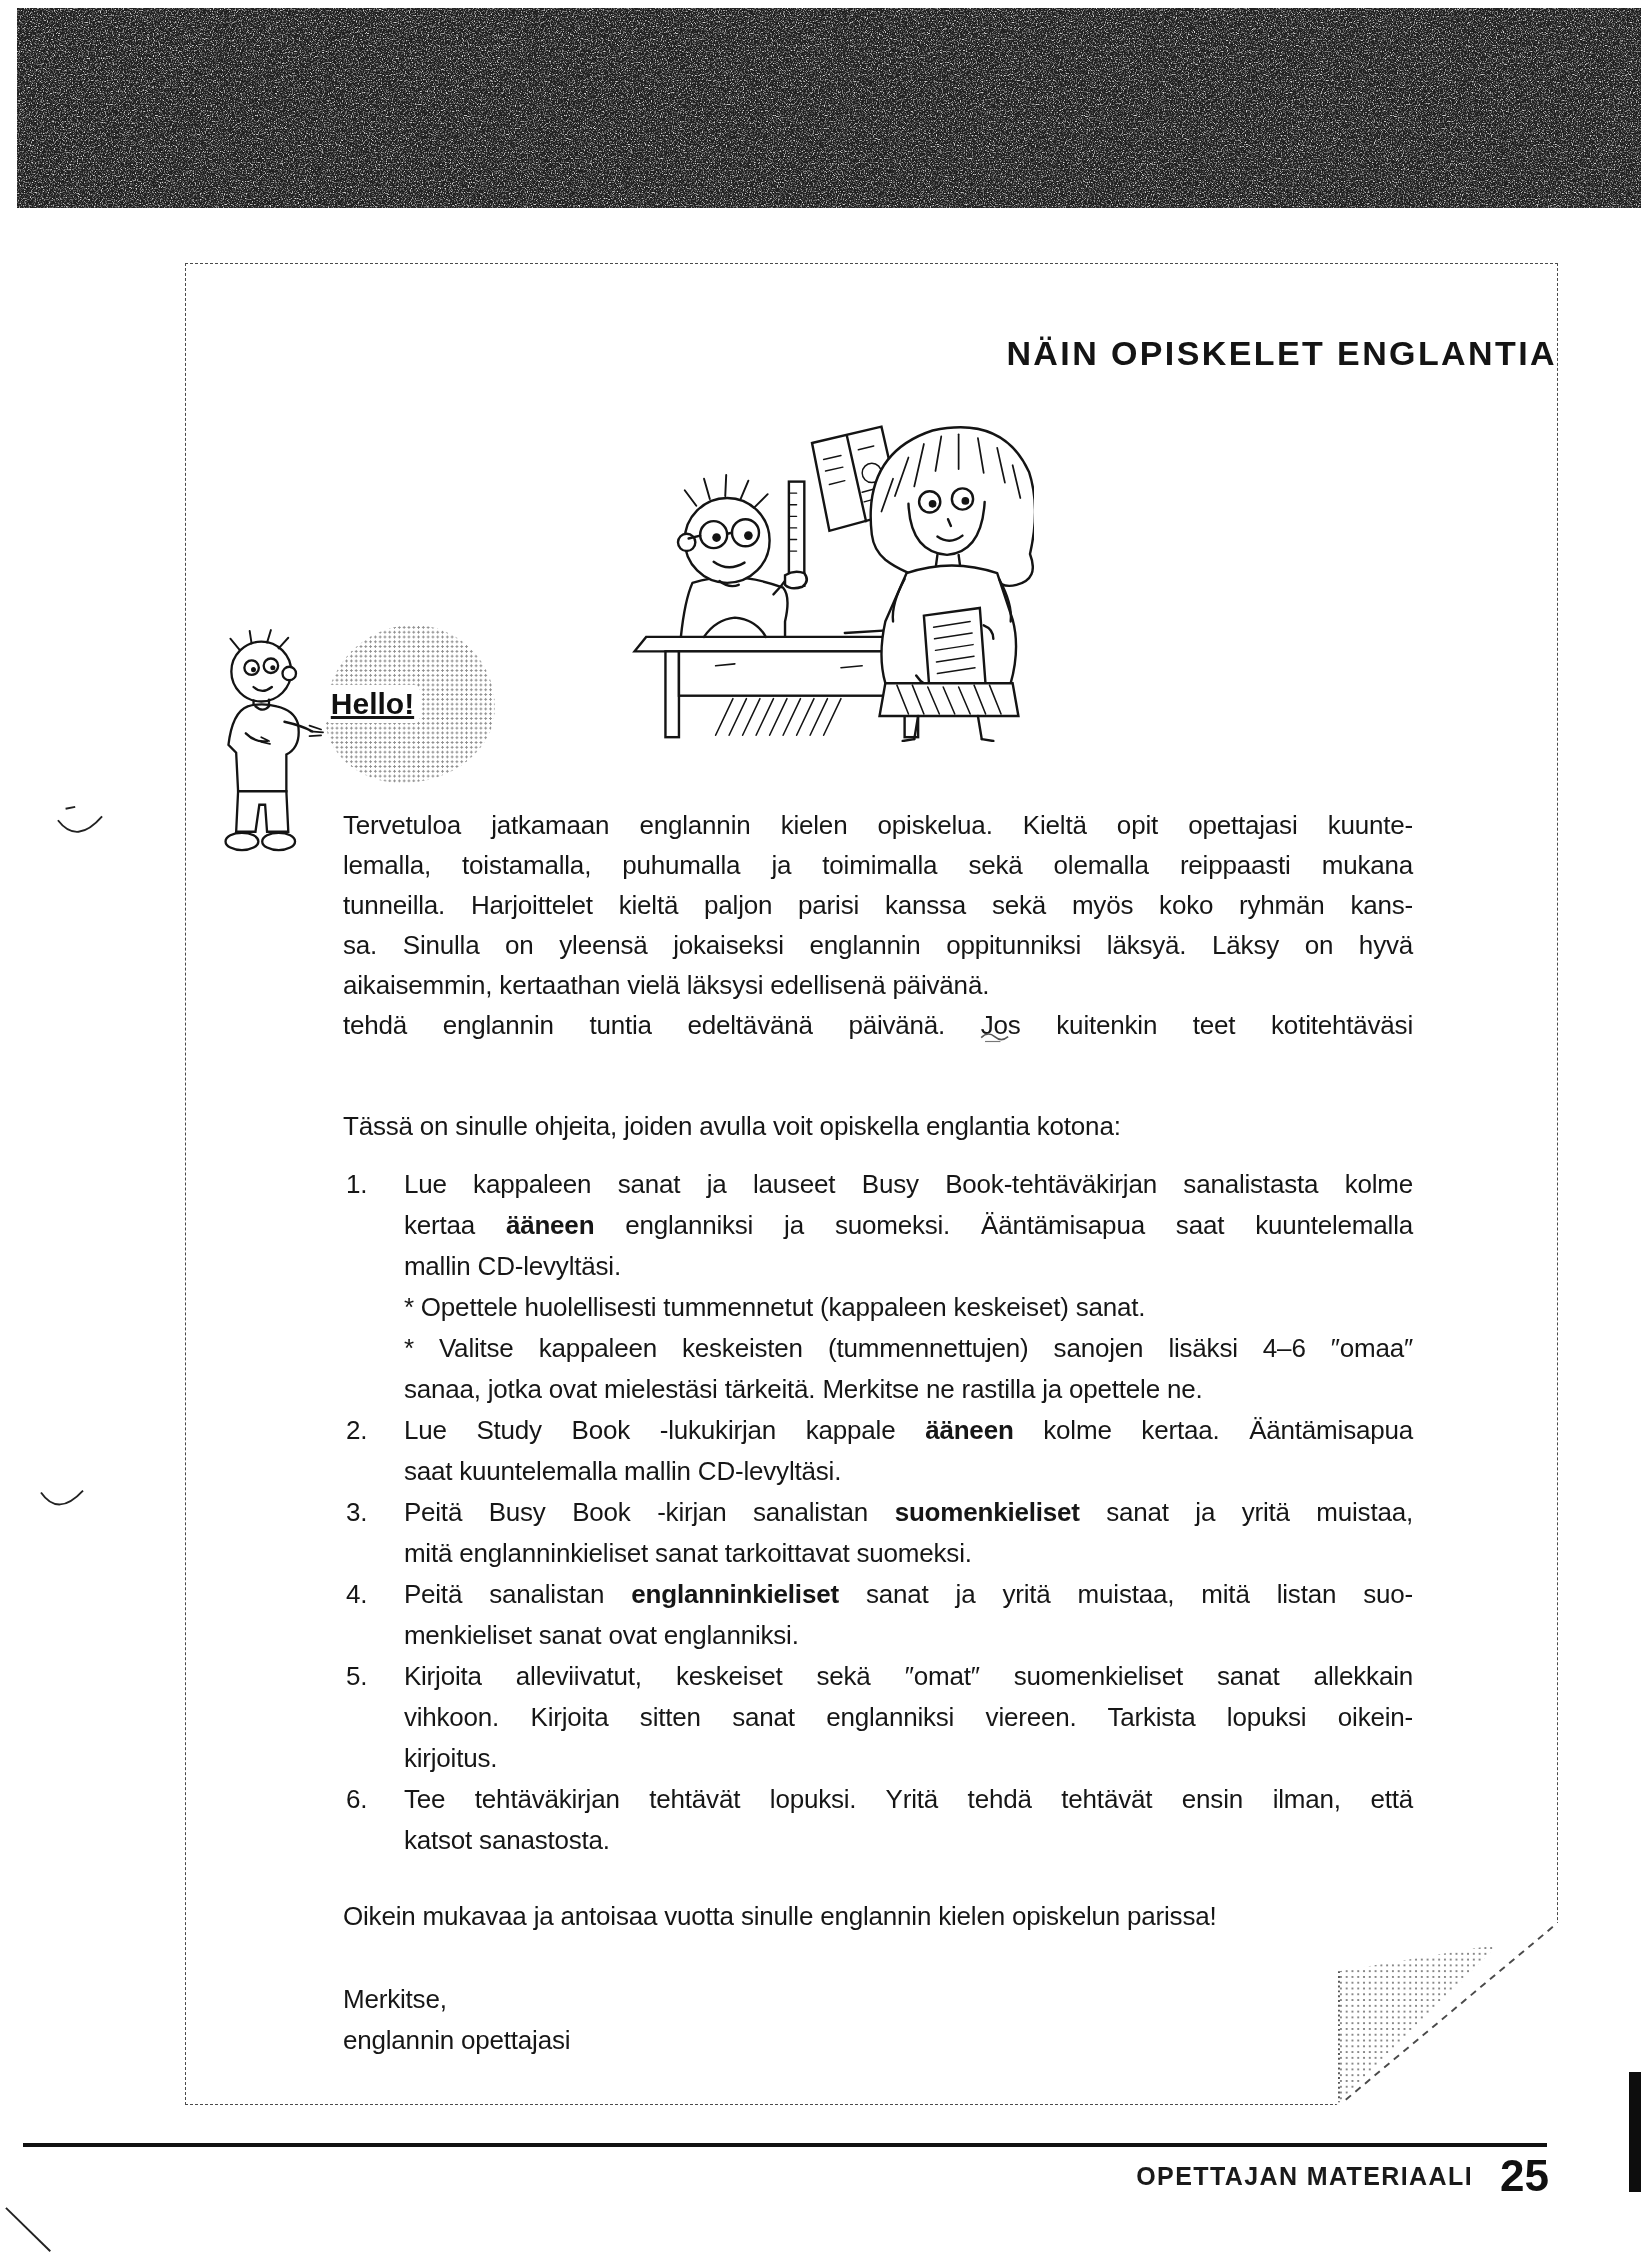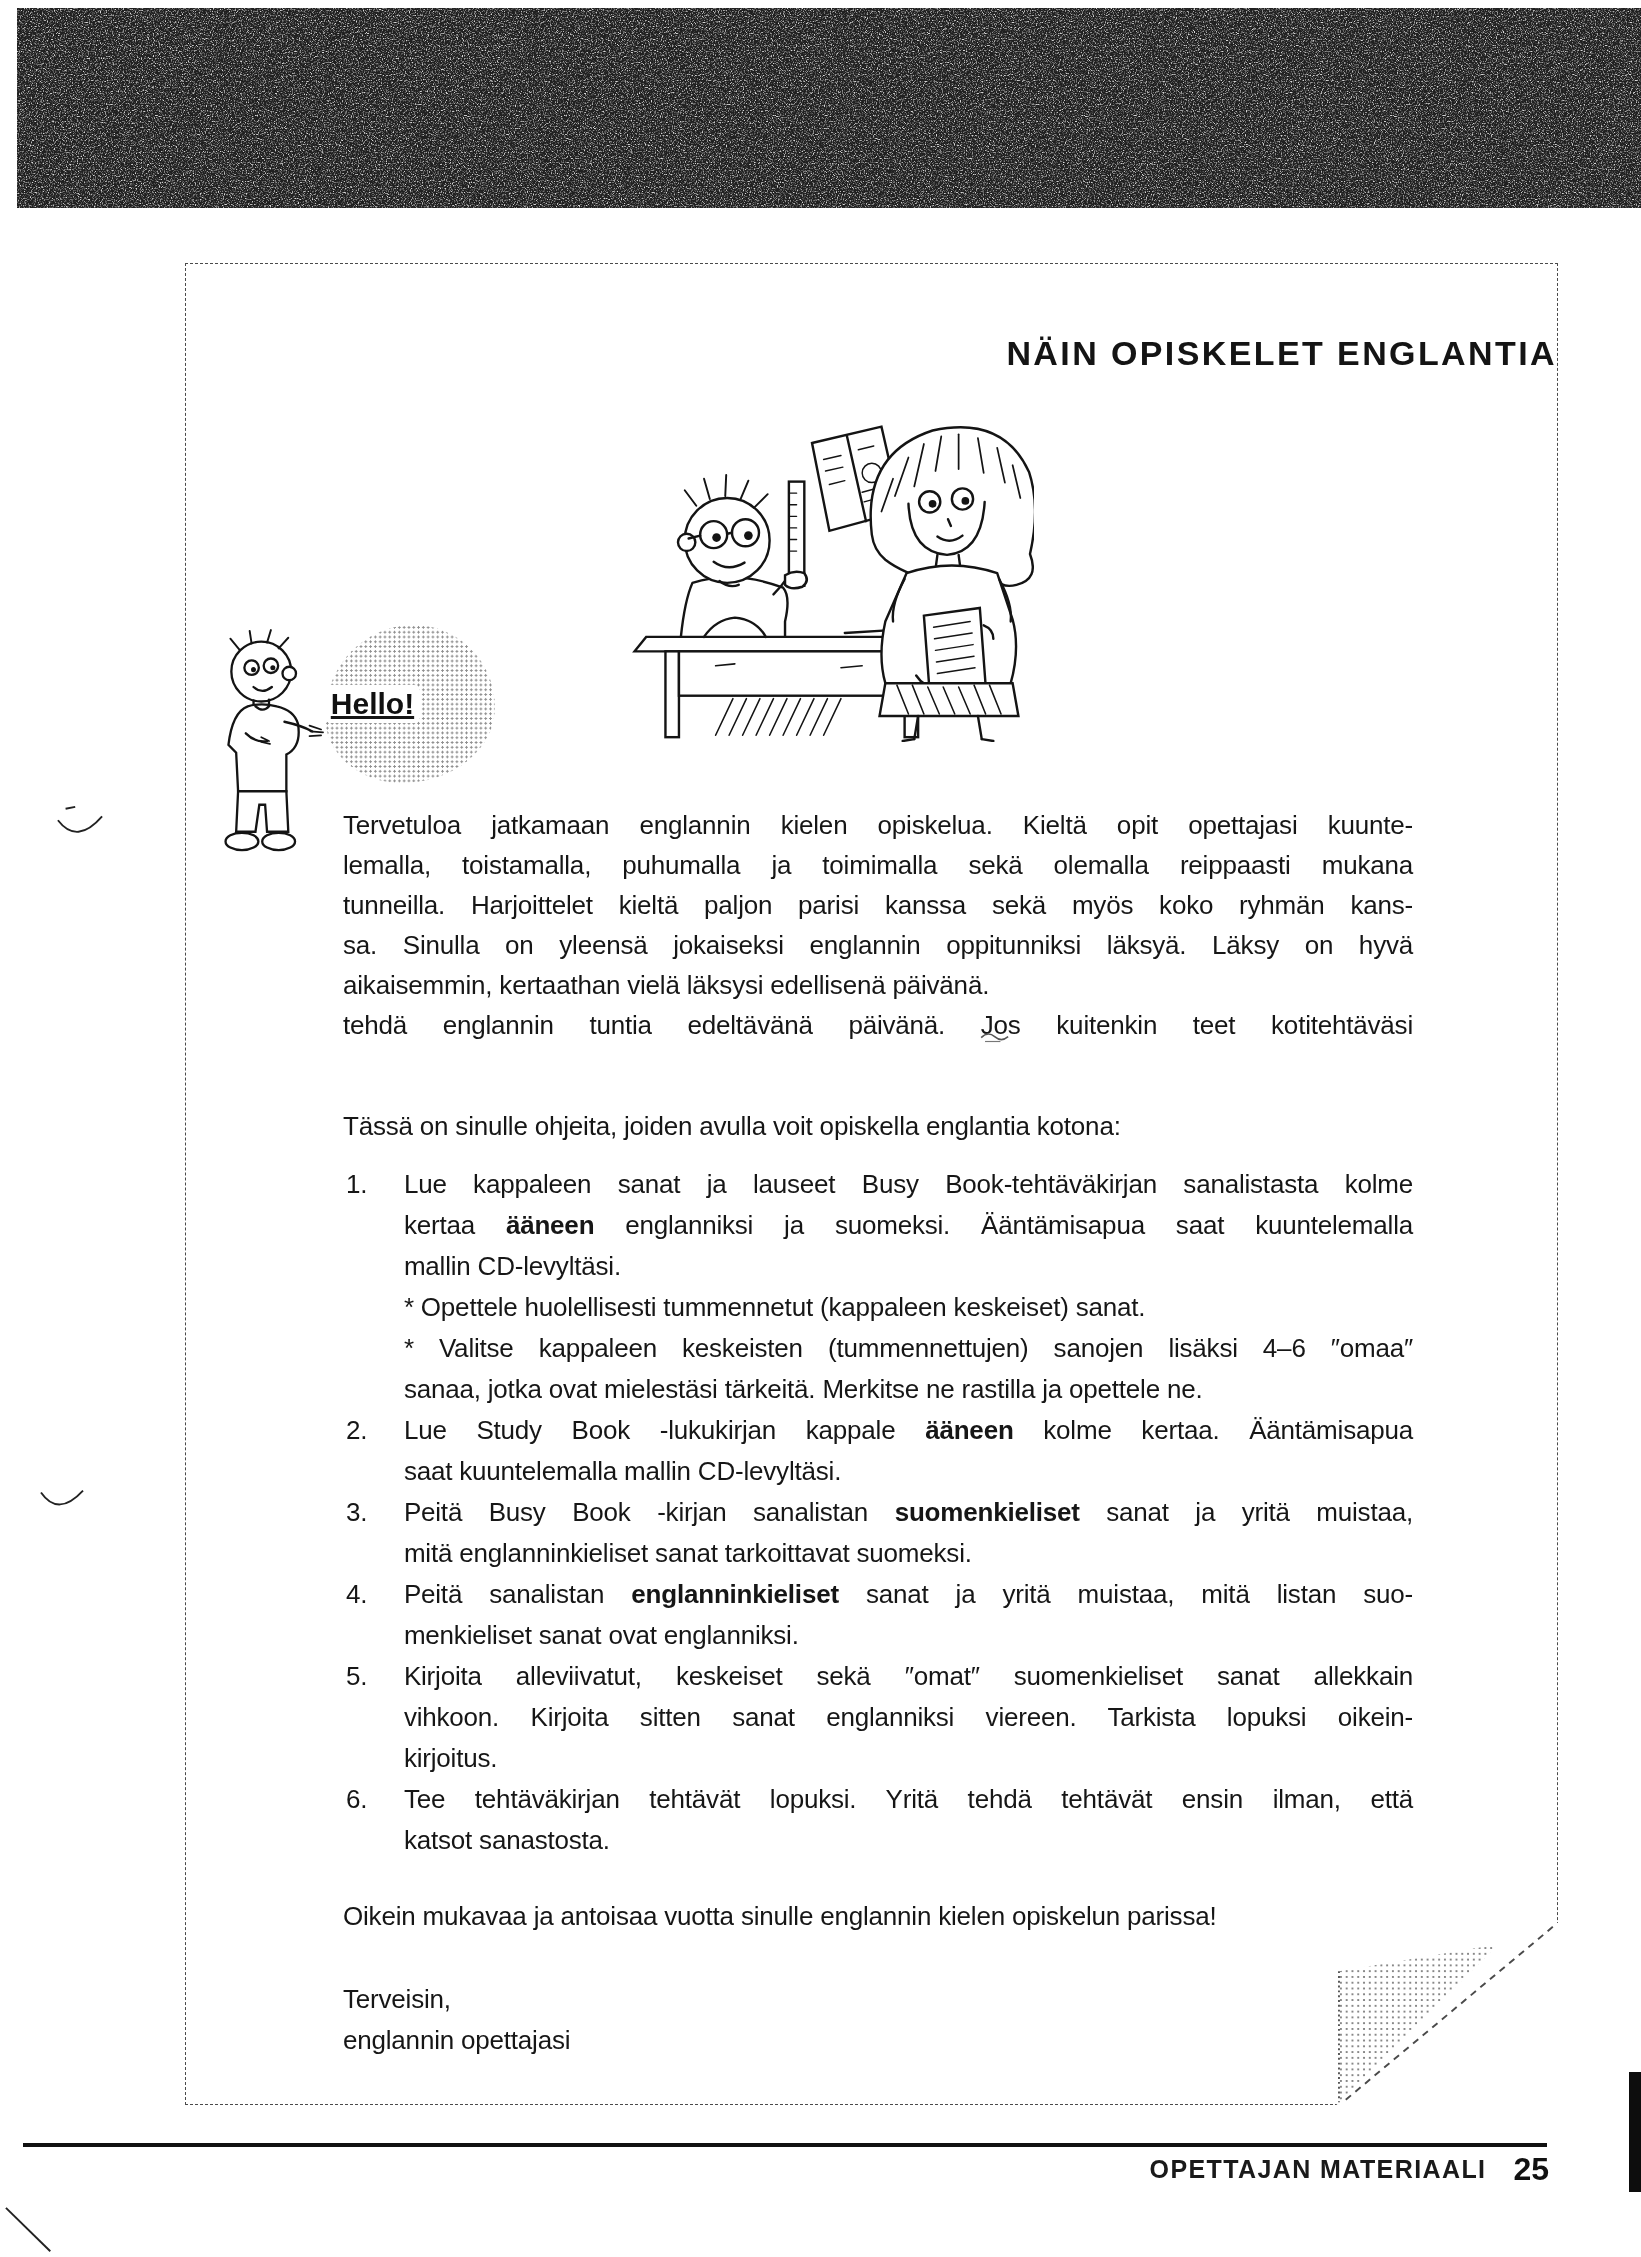--- a/index.html
+++ b/index.html
@@ -46,21 +46,21 @@
   .closing{top:1632px;font-size:26px;line-height:40px;}
   .signature{top:1715px;}
   .signature .tl{height:41px;line-height:41px;}
 
   .curl{position:absolute;right:-1.9px;bottom:-1.9px;}
 
   .footer-rule{position:absolute;left:23px;top:2143px;width:1524px;height:3.9px;background:#111;}
   .footer{position:absolute;left:966px;top:2151px;width:583px;display:flex;
           justify-content:flex-end;align-items:center;}
   .f-label{font-size:25px;font-weight:bold;letter-spacing:1.4px;color:#1a1a1a;}
-  .f-num{font-size:32px;font-weight:bold;margin-left:27px;color:#111;}
+  .f-num{font-size:44px;font-weight:bold;margin-left:27px;color:#111;}
 
   .edge-bar{position:absolute;left:1629px;top:2072px;width:12.6px;height:120px;background:#0d0d0d;}
 
   .artifact{position:absolute;}
 </style>
 </head>
 <body>
 
 <div class="page">
 
@@ -302,21 +302,21 @@
         <div class="lb">
           <div class="tl j"><span>Tee tehtäväkirjan tehtävät lopuksi. Yritä tehdä tehtävät ensin ilman, että</span></div>
           <div class="tl"><span>katsot sanastosta.</span></div>
         </div>
       </div>
 
     </div>
 
     <div class="col closing tl">Oikein mukavaa ja antoisaa vuotta sinulle englannin kielen opiskelun parissa!</div>
     <div class="col signature">
-      <div class="tl">Terveisin,</div>
+      <div class="tl">Merkitse,</div>
       <div class="tl">englannin opettajasi</div>
     </div>
 
     <svg class="curl" width="232" height="183" viewBox="0 0 240 190">
       <defs>
         <pattern id="stip" width="6" height="6" patternUnits="userSpaceOnUse">
           <circle cx="2" cy="2" r="1.1" fill="#6a6a6a"></circle>
         </pattern>
       </defs>
       <polygon points="232,0 240,0 240,190 8,190" fill="#ffffff"></polygon>

